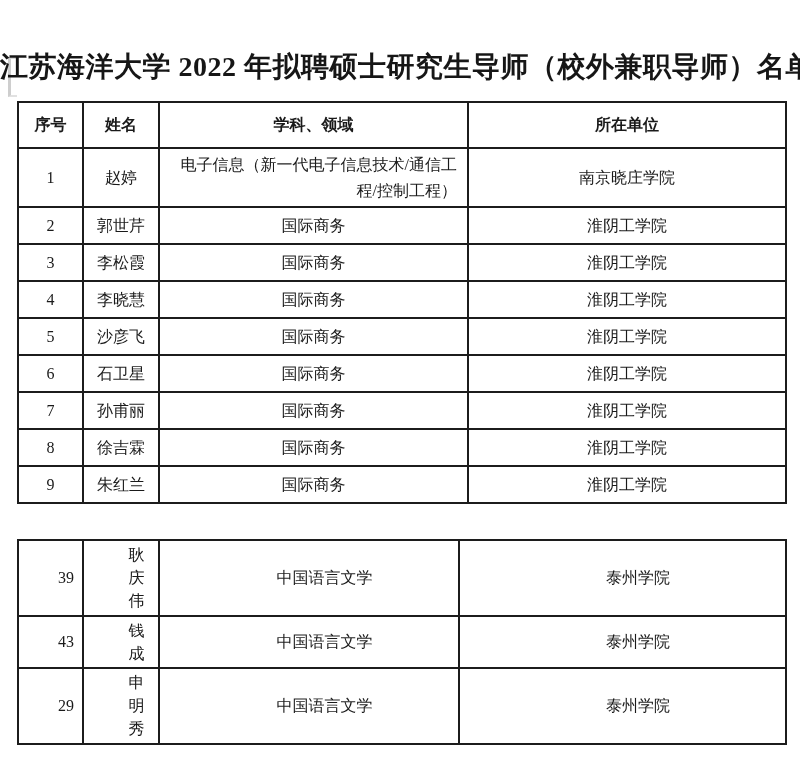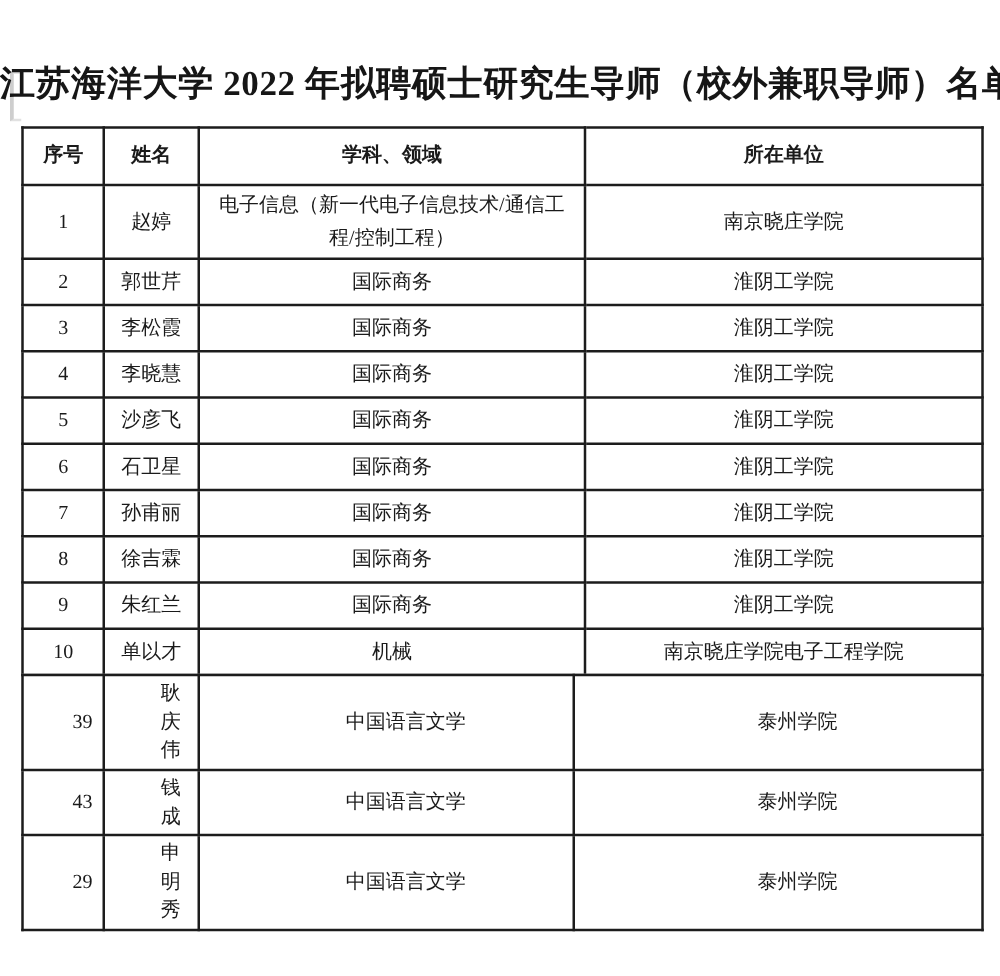--- a/index.html
+++ b/index.html
@@ -54,21 +54,21 @@
     line-height: 1.45;
     padding: 2px 8px;
     overflow: hidden;
   }
   th { font-weight: bold; height: 46px; font-size: 16px; }
 
   tr.row-tall td { height: 56px; }
   #table-1 tr.row-std td { height: 37px; }
   #table-2 tr.row-std td { height: 37.6px; padding-left: 39px; }
 
-  .cell-field-wrap { line-height: 1.6; padding: 3px 10px; }
+  .cell-field-wrap { line-height: 1.6; padding: 3px 10px; text-align: right; }
 </style>
 </head>
 <body>
 
 <div class="page">
 
   <div class="artifact"></div>
 
   <div class="doc-title">江苏海洋大学 2022 年拟聘硕士研究生导师（校外兼职导师）名单</div>
 
@@ -133,26 +133,20 @@
       <td>徐吉霖</td>
       <td>国际商务</td>
       <td>淮阴工学院</td>
     </tr>
     <tr class="row-std">
       <td>9</td>
       <td>朱红兰</td>
       <td>国际商务</td>
       <td>淮阴工学院</td>
     </tr>
-    <tr class="row-std">
-      <td>10</td>
-      <td>单以才</td>
-      <td>机械</td>
-      <td>南京晓庄学院电子工程学院</td>
-    </tr>
   </tbody>
     </table>
 
   <table id="table-2">
     <colgroup>
       <col style="width:65px">
         <col style="width:76px">
         <col style="width:300px">
         <col style="width:327px">
     </colgroup>

